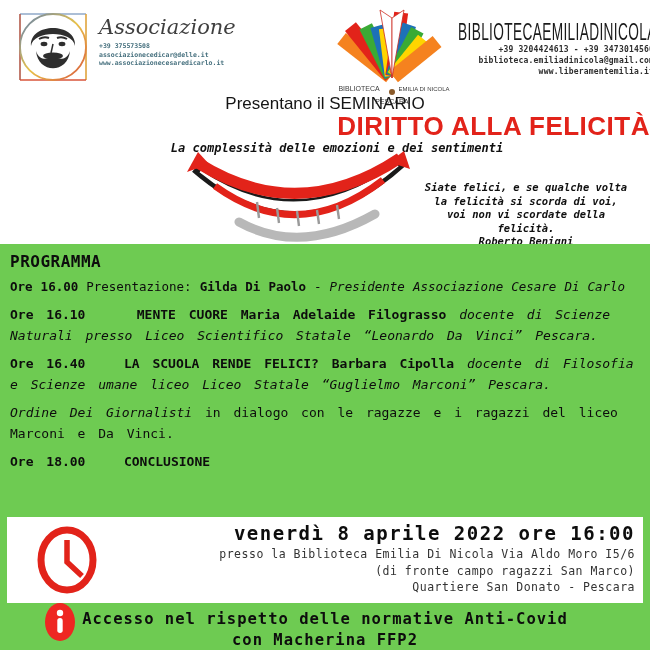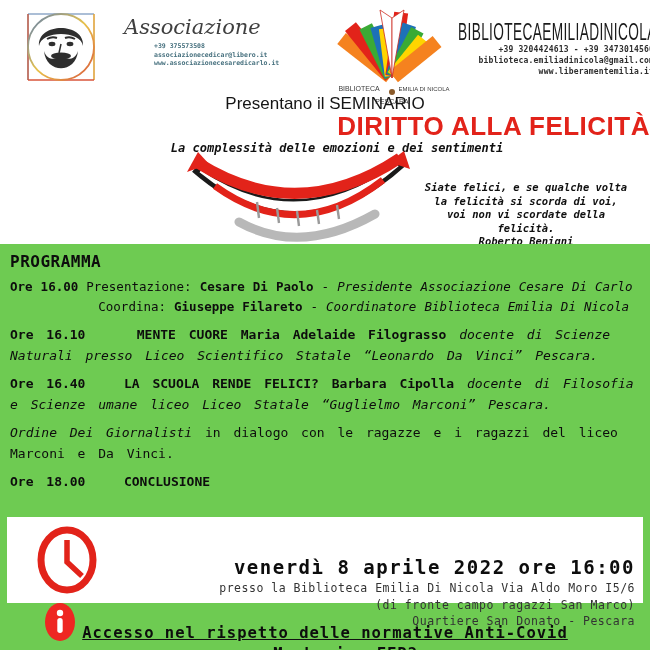--- a/index.html
+++ b/index.html
@@ -1,24 +1,24 @@
 <!DOCTYPE html>
 <html style="--green: #6ecb52; --red: #e2231a;"><head>
 <meta charset="utf-8">
 <style>
   :root{ --green:#6ecb52; --red:#e2231a; }
   html,body{margin:0;padding:0;background:#ffffff;}
   .page{position:relative;width:650px;height:650px;background:#fff;overflow:hidden;
         font-family:"DejaVu Sans Mono",monospace;color:#111;}
 
   
-  .header-left{position:absolute;left:22px;top:6px;display:flex;gap:24px;}
+  .header-left{position:absolute;left:14px;top:6px;display:flex;gap:7px;}
   .assoc-name{font-family:"DejaVu Serif",serif;font-style:italic;font-size:21px;
               line-height:25px;color:#3f3f3f;padding-top:9px;}
-  .assoc-contacts{font-size:6.5px;line-height:8.5px;color:#46707e;font-weight:bold;margin-top:2px;margin-left:30px;}
+  .assoc-contacts{font-size:6.5px;line-height:8.5px;color:#46707e;font-weight:bold;margin-top:2px;}
   .header-right{position:absolute;left:330px;top:2px;display:flex;gap:4px;}
   .lib-text{padding-top:16px;width:196px;text-align:right;}
   .lib-name{display:inline-block;font-family:"Liberation Sans",sans-serif;font-size:19px;
             font-weight:500;color:#1a1a1a;white-space:nowrap;transform:scale(0.72,1.3);
             transform-origin:left top;letter-spacing:0.5px;}
   .lib-contacts{font-size:8px;line-height:11px;font-weight:bold;color:#2e2e2e;
                 text-align:right;margin-top:4px;letter-spacing:0.2px;}
 
   
   .kicker{position:absolute;top:94px;left:0;width:100%;text-align:center;
@@ -38,25 +38,25 @@
   .program-heading{font-size:16px;font-weight:bold;letter-spacing:0.5px;margin-bottom:6px;}
   .entry{font-size:13px;line-height:21px;margin-bottom:7px;word-spacing:5px;}
   .entry.e1{font-size:12.5px;line-height:20px;word-spacing:0.5px;}
   .pline{white-space:pre-wrap;}
   .s-b{font-weight:bold;} .s-i{font-style:italic;} .s-r{font-weight:normal;font-style:normal;}
 
   
   .event-box{position:absolute;left:7px;top:517px;width:636px;height:86px;background:#ffffff;}
   .clock{position:absolute;left:28px;top:6px;}
   .event-text{position:absolute;right:8px;top:3px;text-align:right;}
-  .event-date{font-size:19px;font-weight:bold;letter-spacing:1.5px;line-height:26px;color:#0d0d0d;margin-top:34px;}
+  .event-date{font-size:19px;font-weight:bold;letter-spacing:1.5px;line-height:26px;color:#0d0d0d;}
   .addr-line{font-size:11.5px;line-height:16.5px;color:#333;letter-spacing:0.5px;}
 
   
-  .covid{position:absolute;left:0;top:603px;width:650px;height:47px;text-align:center;padding-top:20px;box-sizing:border-box;text-decoration:underline;}
+  .covid{position:absolute;left:0;top:603px;width:650px;height:47px;text-align:center;padding-top:6px;box-sizing:border-box;}
   .covid-line{font-size:15.5px;font-weight:bold;letter-spacing:1px;line-height:21px;color:#0d0d0d;}
   .info-icon{position:absolute;left:43px;top:601px;}
 
   svg text{font-family:"Liberation Sans",sans-serif;}
 </style>
 </head>
 <body>
 
 <div class="page">
 
@@ -82,21 +82,21 @@
       <path d="M39,38 l-2,9" stroke="#2e2e2e" stroke-width="1.5" fill="none"></path>
       <ellipse cx="39" cy="50" rx="10" ry="3.4" fill="#2e2e2e"></ellipse>
       <path d="M22,45 C24,68 54,68 56,45 C52,56 45,52 39,52 C33,52 26,56 22,45 Z" fill="#2e2e2e"></path>
     </svg>
     <div>
       <div class="assoc-name">
         <div>Associazione</div>
       </div>
       <div class="assoc-contacts">
         <div>+39 375573508</div>
-        <div>associazionecedicar@libero.it</div>
+        <div>associazionecedicar@delle.it</div>
         <div>www.associazionecesaredicarlo.it</div>
       </div>
     </div>
   </div>
 
   <div class="header-right">
     <svg width="124" height="104" viewBox="0 0 124 104">
       <g transform="translate(62,76)">
         <rect x="-7" y="-64" width="14" height="62" fill="#f5821f" transform="rotate(-52)"></rect>
         <rect x="-7" y="-66" width="14" height="64" fill="#e2231a" transform="rotate(-39)"></rect>
@@ -152,22 +152,21 @@
       <div class="quote-line">voi non vi scordate della</div>
       <div class="quote-line">felicità.</div>
       <div class="quote-line">Roberto Benigni</div>
     </div>
 
   <div class="green">
     <div class="program">
       <div class="program-heading">PROGRAMMA</div>
       <div>
           <div class="entry e1">
-            <div class="pline"><span class="s-b">Ore 16.00</span><span class="s-r"> Presentazione: </span><span class="s-b">Cesare Di Paolo</span><span class="s-r"> - </span><span class="s-i">Presidente Associazione Cesare Di Carlo</span></div>
-            <div class="pline"><span class="s-r">           Coordina: </span><span class="s-b">Giuseppe Filareto</span><span class="s-r"> - </span><span class="s-i">Coordinatore Biblioteca Emilia Di Nicola</span></div>
+            <div class="pline"><span class="s-b">Ore 16.00</span><span class="s-r"> Presentazione: </span><span class="s-b">Gilda Di Paolo</span><span class="s-r"> - </span><span class="s-i">Presidente Associazione Cesare Di Carlo</span></div>
           </div>
           <div class="entry ">
             <div class="pline"><span class="s-b">Ore 16.10</span><span class="s-r">    </span><span class="s-b">MENTE CUORE Maria Adelaide Filograsso</span><span class="s-r"> </span><span class="s-i">docente di Scienze</span></div>
             <div class="pline"><span class="s-i">Naturali presso Liceo Scientifico Statale “Leonardo Da Vinci” Pescara.</span></div>
           </div>
           <div class="entry ">
             <div class="pline"><span class="s-b">Ore 16.40</span><span class="s-r">   </span><span class="s-b">LA SCUOLA RENDE FELICI? Barbara Cipolla</span><span class="s-r"> </span><span class="s-i">docente di Filosofia</span></div>
             <div class="pline"><span class="s-i">e Scienze umane liceo Liceo Statale “Guglielmo Marconi” Pescara.</span></div>
           </div>
           <div class="entry ">

